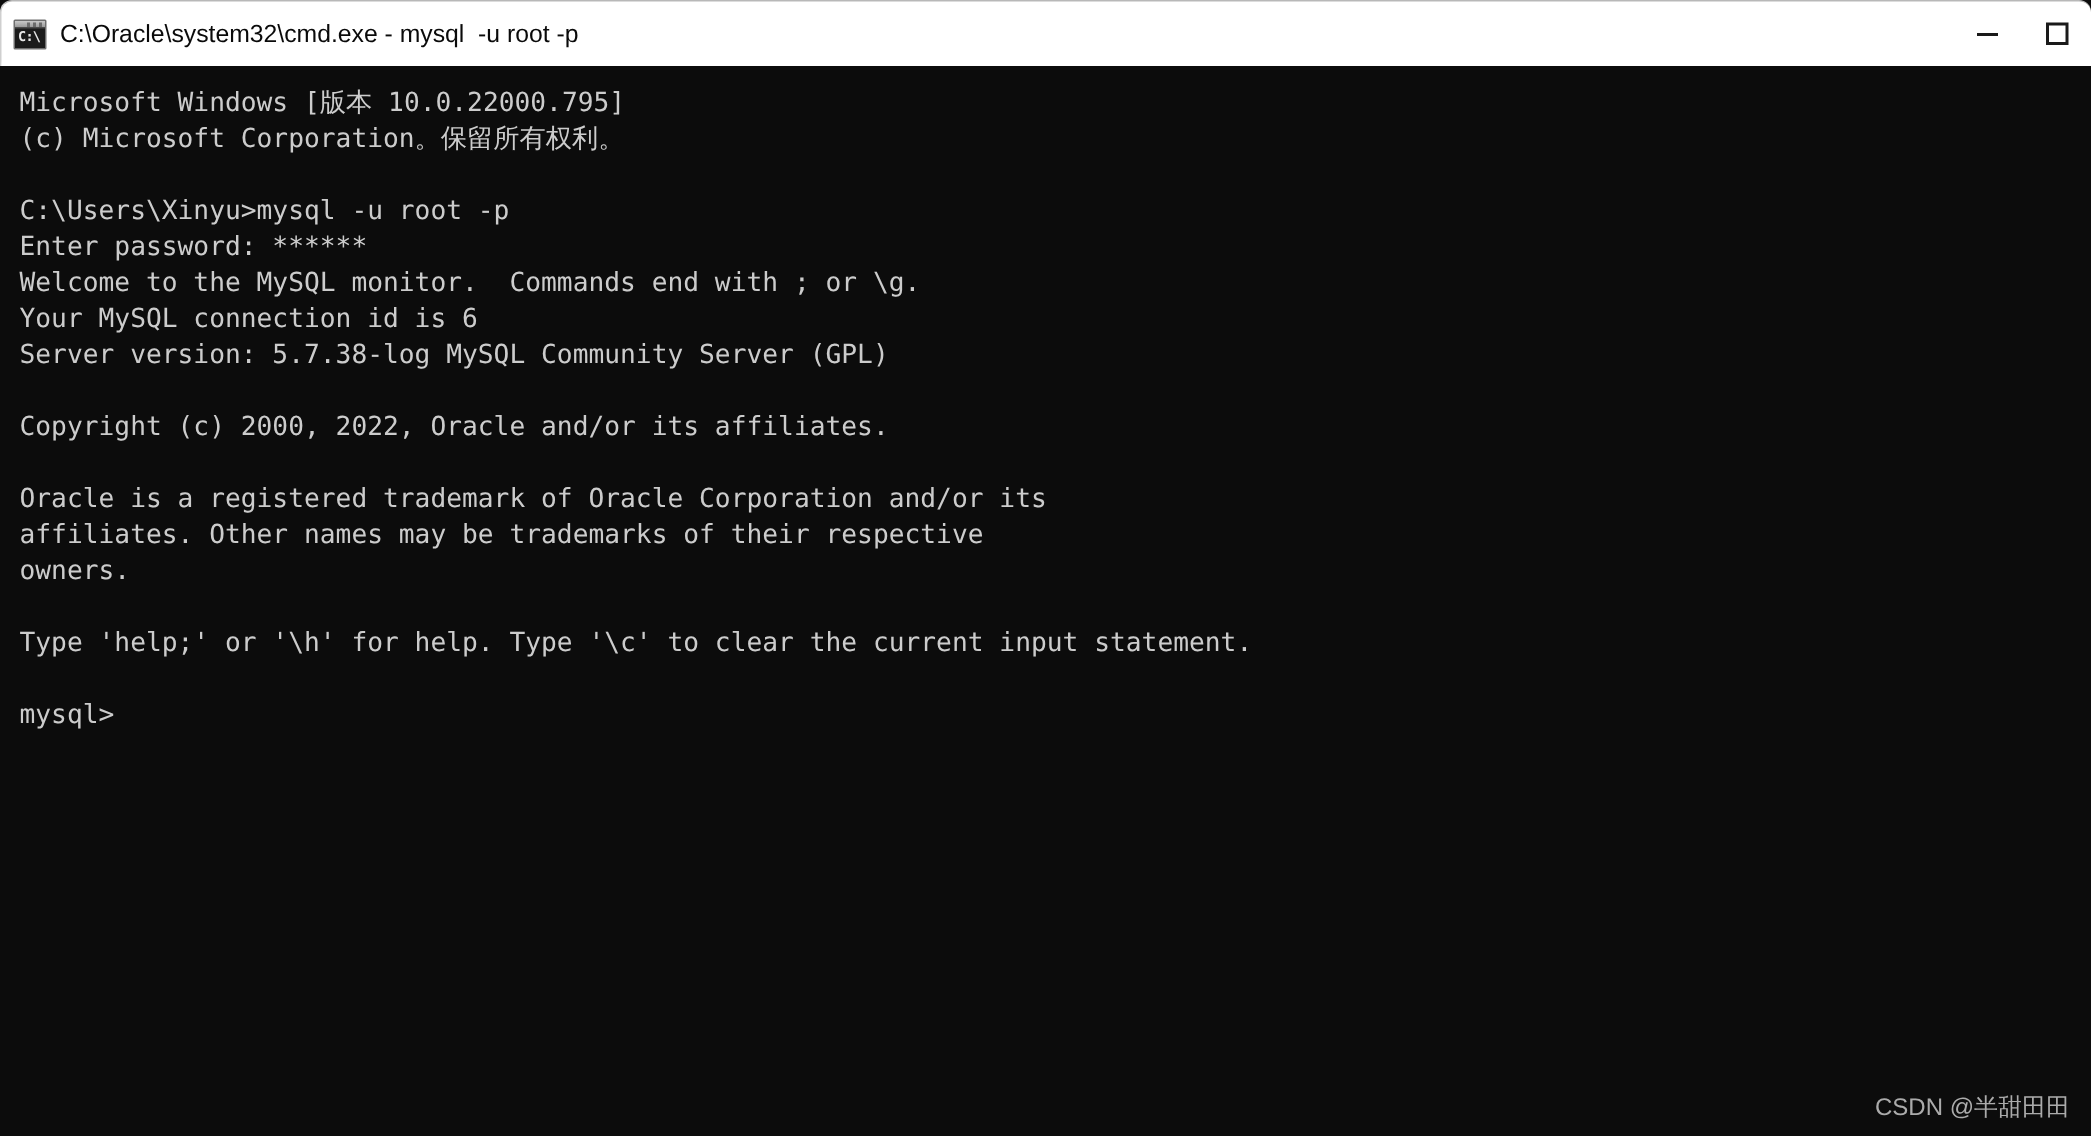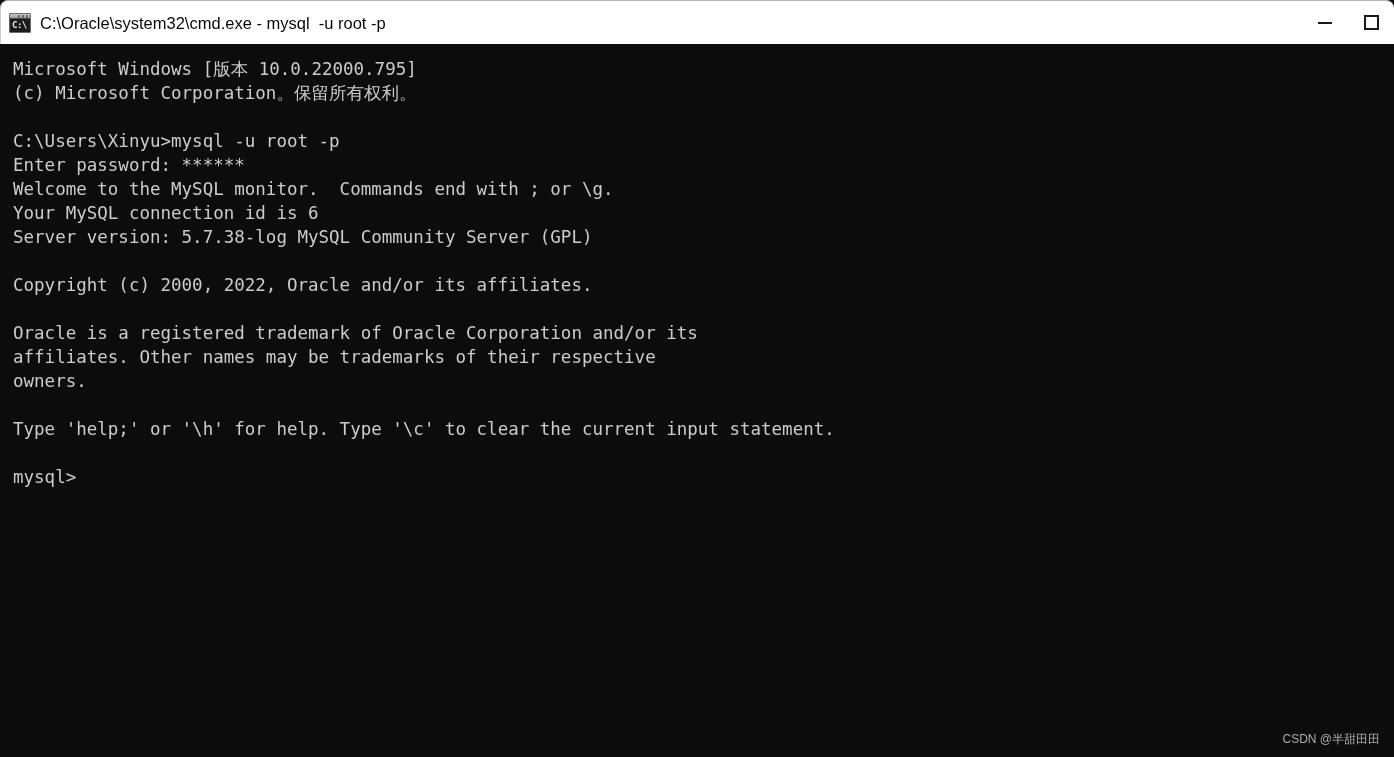--- a/index.html
+++ b/index.html
@@ -155,21 +155,21 @@
     white-space: pre;
     letter-spacing: 0px;
   }
 
   
   #watermark {
     position: absolute;
     right: 14px;
     bottom: 8px;
     font-family: "Liberation Sans", sans-serif;
-    font-size: 12px;
+    font-size: 16px;
     line-height: 20px;
     color: #b9b9b9;
     white-space: pre;
     opacity: 0.92;
   }
 </style>
 </head>
 <body>
 
 <div id="window">

